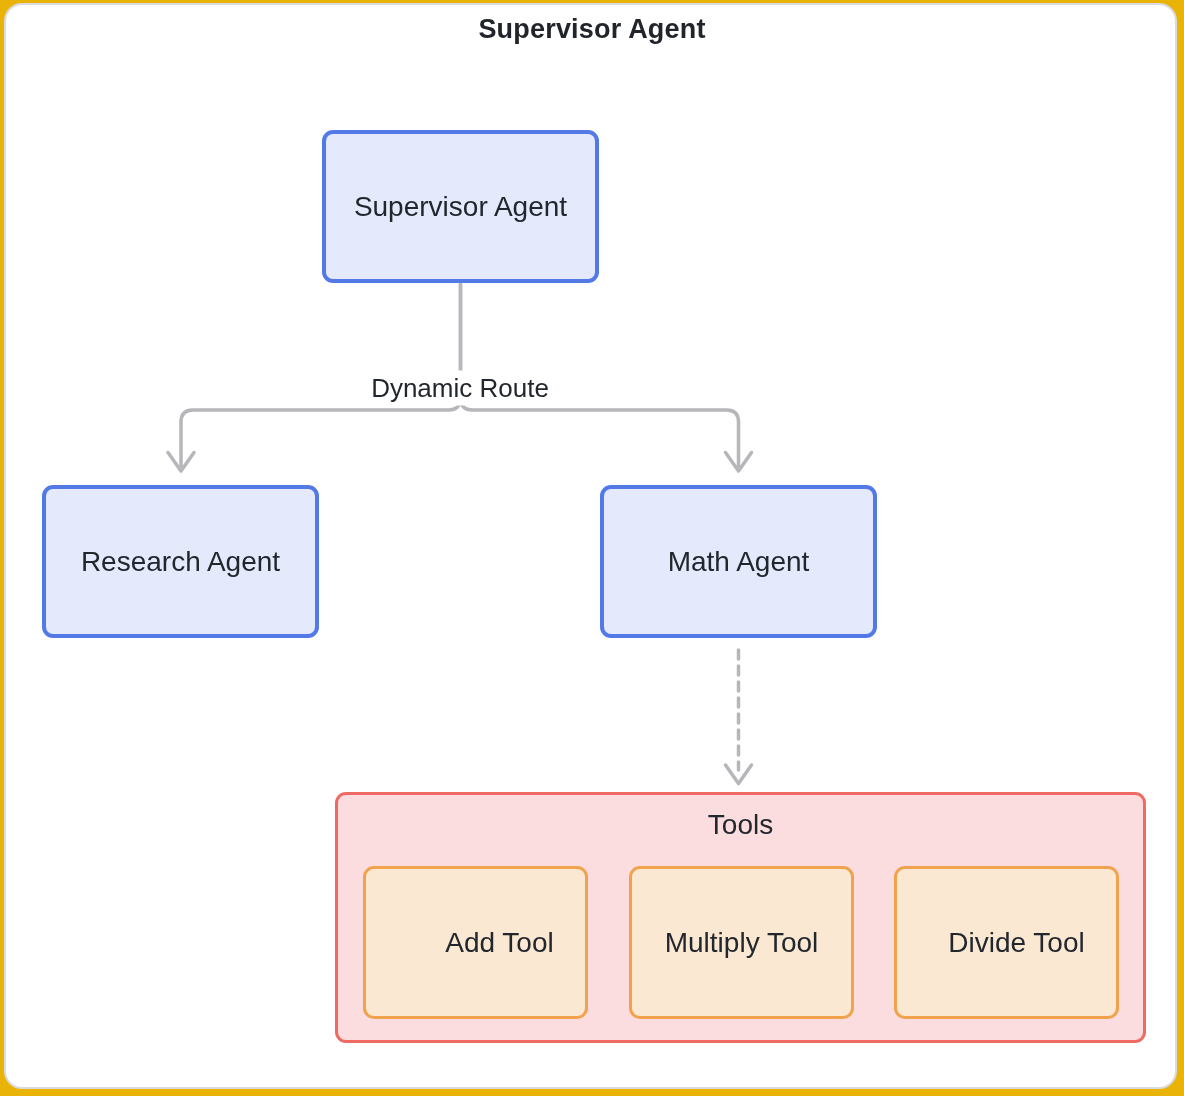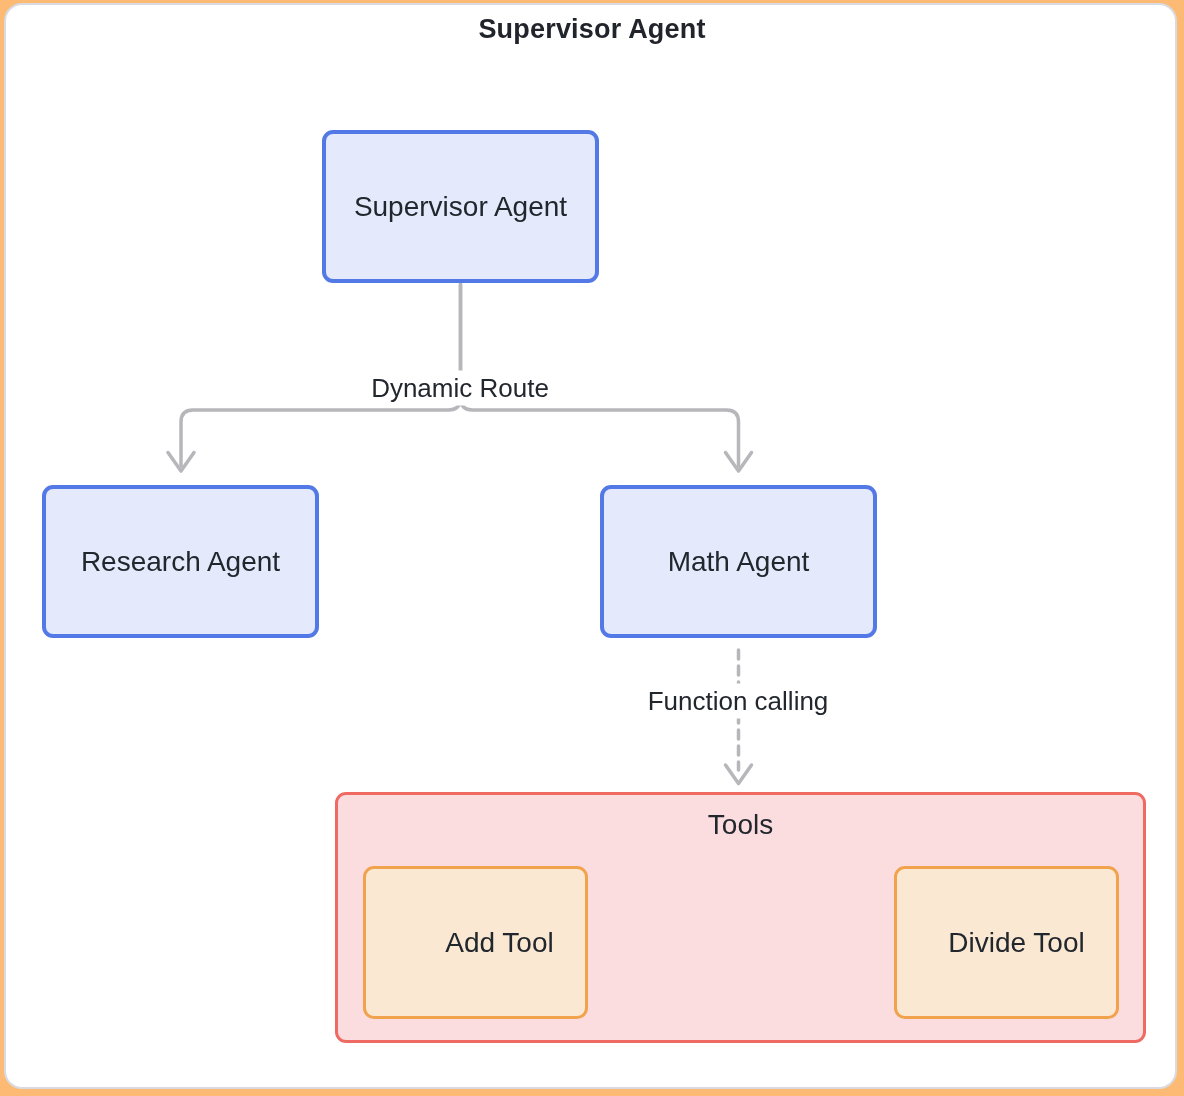--- a/index.html
+++ b/index.html
@@ -5,21 +5,21 @@
   html, body {
     margin: 0;
     padding: 0;
     background: #F2F2F4;
     font-family: "Liberation Sans", "DejaVu Sans", sans-serif;
   }
   .stage {
     position: relative;
     width: 1184px;
     height: 1096px;
-    background: #fdba74;
+    background: #eab308;
     overflow: hidden;
   }
   .frame {
     position: absolute;
     left: 4px; top: 3px;
     width: 1173px; height: 1086px;
     background: var(--canvas-bg, #fff);
     border: 2.5px solid var(--frame-border, #D9DBE0);
     border-radius: 18px;
     box-sizing: border-box;
@@ -128,40 +128,42 @@
 
     <path d="M 460.5 284 L 460.5 398 Q 460.5 410 472.5 410 L 726.5 410 Q 738.5 410 738.5 422 L 738.5 466"></path>
     <path d="M 725.5 452.5 L 738.5 471 L 751.5 452.5"></path>
 
     <path class="dashed" d="M 738.5 650 L 738.5 770"></path>
     <path d="M 725.5 765 L 738.5 783.5 L 751.5 765"></path>
   </svg>
 
   <div class="edge-label" style="left:460px; top:340px;margin-top:48px;">Dynamic Route</div>
 
-  <div class="edge-label" style="left:738px; top:701px;">Function calling</div>
 
   <div class="agent-node" id="node-supervisor">
     <span>Supervisor Agent</span>
   </div>
 
   <div class="agent-node" id="node-math">
     <span>Math Agent</span>
   </div>
 
   <div class="agent-node" id="node-research">
     <span>Research Agent</span>
   </div>
 
   <div class="tools-group">
     <div class="tools-group-label">Tools</div>
 
     <div class="tool-node" id="tool-add">
       <span>Add Tool</span>
     </div>
 
+    <div class="tool-node" id="tool-multiply">
+      <span>Multiply Tool</span>
+    </div>
 
     <div class="tool-node" id="tool-divide">
       <span>Divide Tool</span>
     </div>
   </div>
 
 </div>
 
 </body></html>

